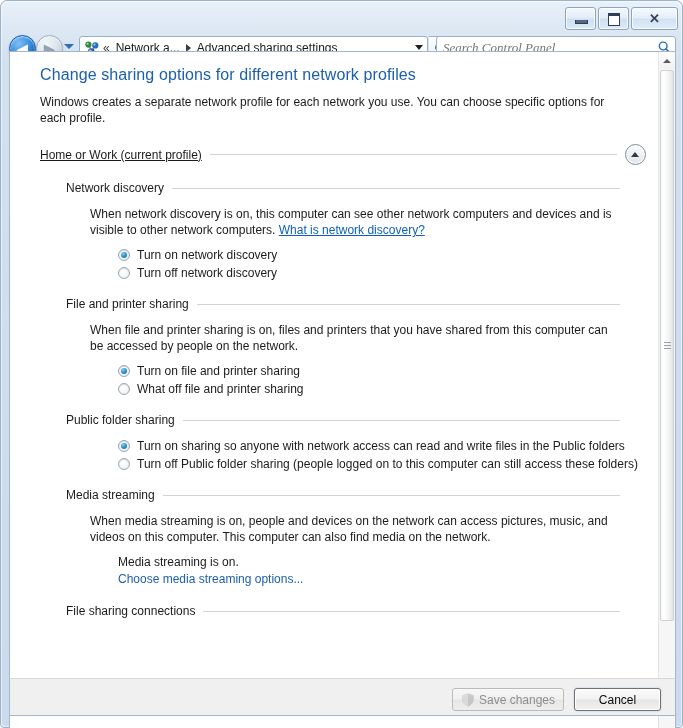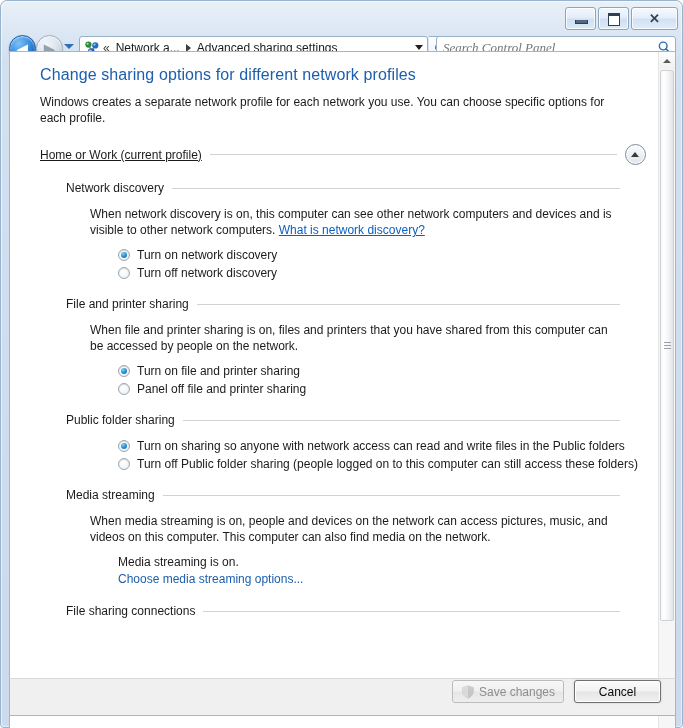--- a/index.html
+++ b/index.html
@@ -433,21 +433,21 @@
     position: absolute;
     left: 8px; top: 677px;
     width: 667px; height: 38px;
     background: #f0f0f0;
     border: 1px solid #a3b7ca;
     border-top: 1px solid #d8d8d8;
     box-sizing: border-box;
   }
   .btn {
     position: absolute;
-    top: 1px;
+    top: 9px;
     height: 23px;
     border-radius: 3px;
     box-sizing: border-box;
     font-size: 12px;
     display: flex;
     align-items: center;
     justify-content: center;
     cursor: default;
     font-family: "Liberation Sans", sans-serif;
   }
@@ -588,21 +588,21 @@
         </div>
         <div class="sec-body">
           <p class="sec-desc">When file and printer sharing is on, files and printers that you have shared from this computer can be accessed by people on the network.</p>
           <div class="radio-group">
             <div class="radio-row">
               <span class="radio checked"></span>
               <span class="radio-label">Turn on file and printer sharing</span>
             </div>
             <div class="radio-row">
               <span class="radio"></span>
-              <span class="radio-label">Panel off file and printer sharing</span>
+              <span class="radio-label">What off file and printer sharing</span>
             </div>
           </div>
         </div>
       </div>
 
       <div class="section">
         <div class="sec-head">
           <span class="sec-title">Public folder sharing</span>
           <span class="sec-rule"></span>
         </div>

